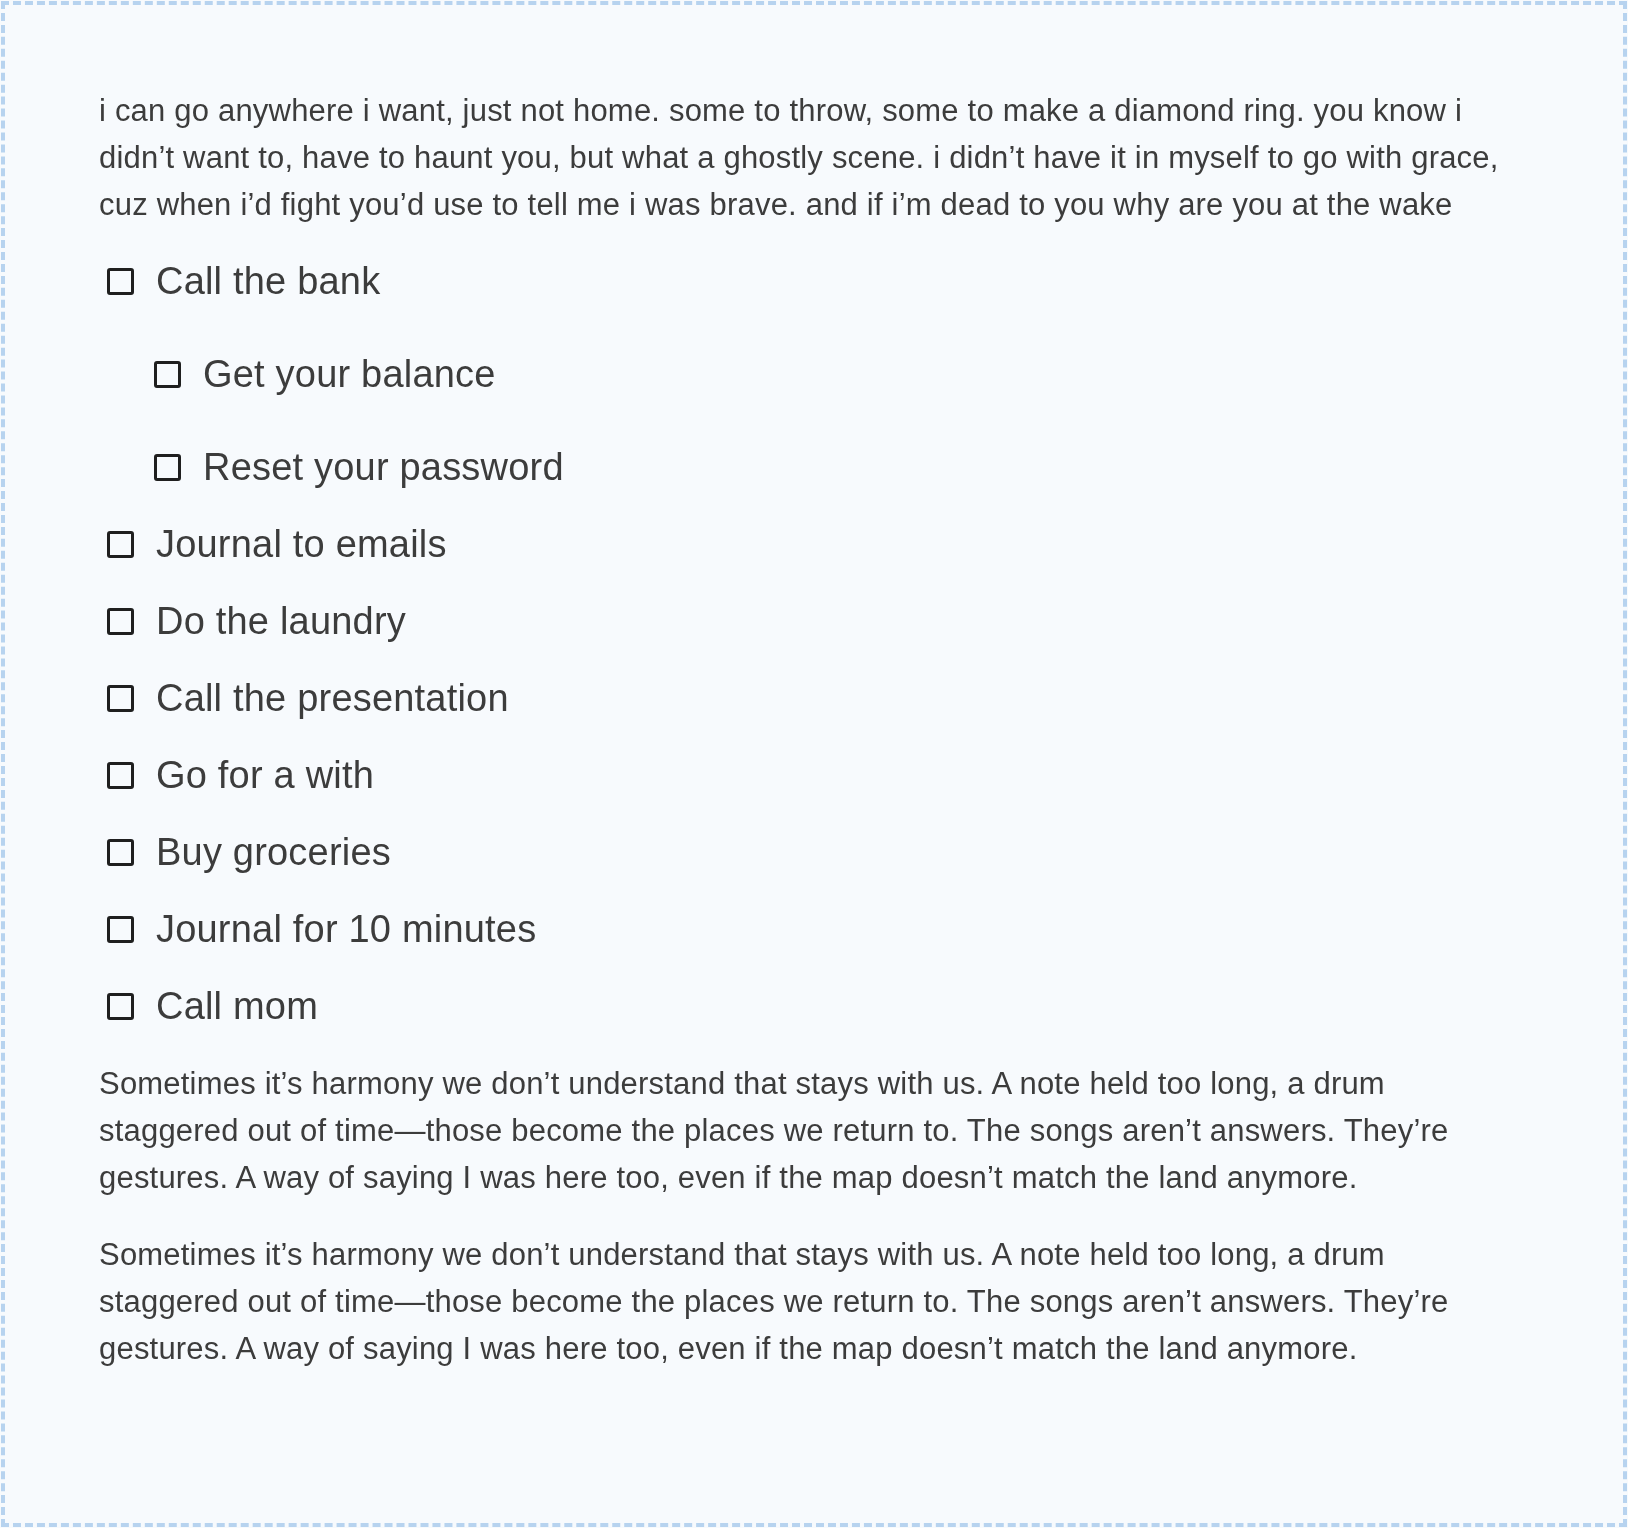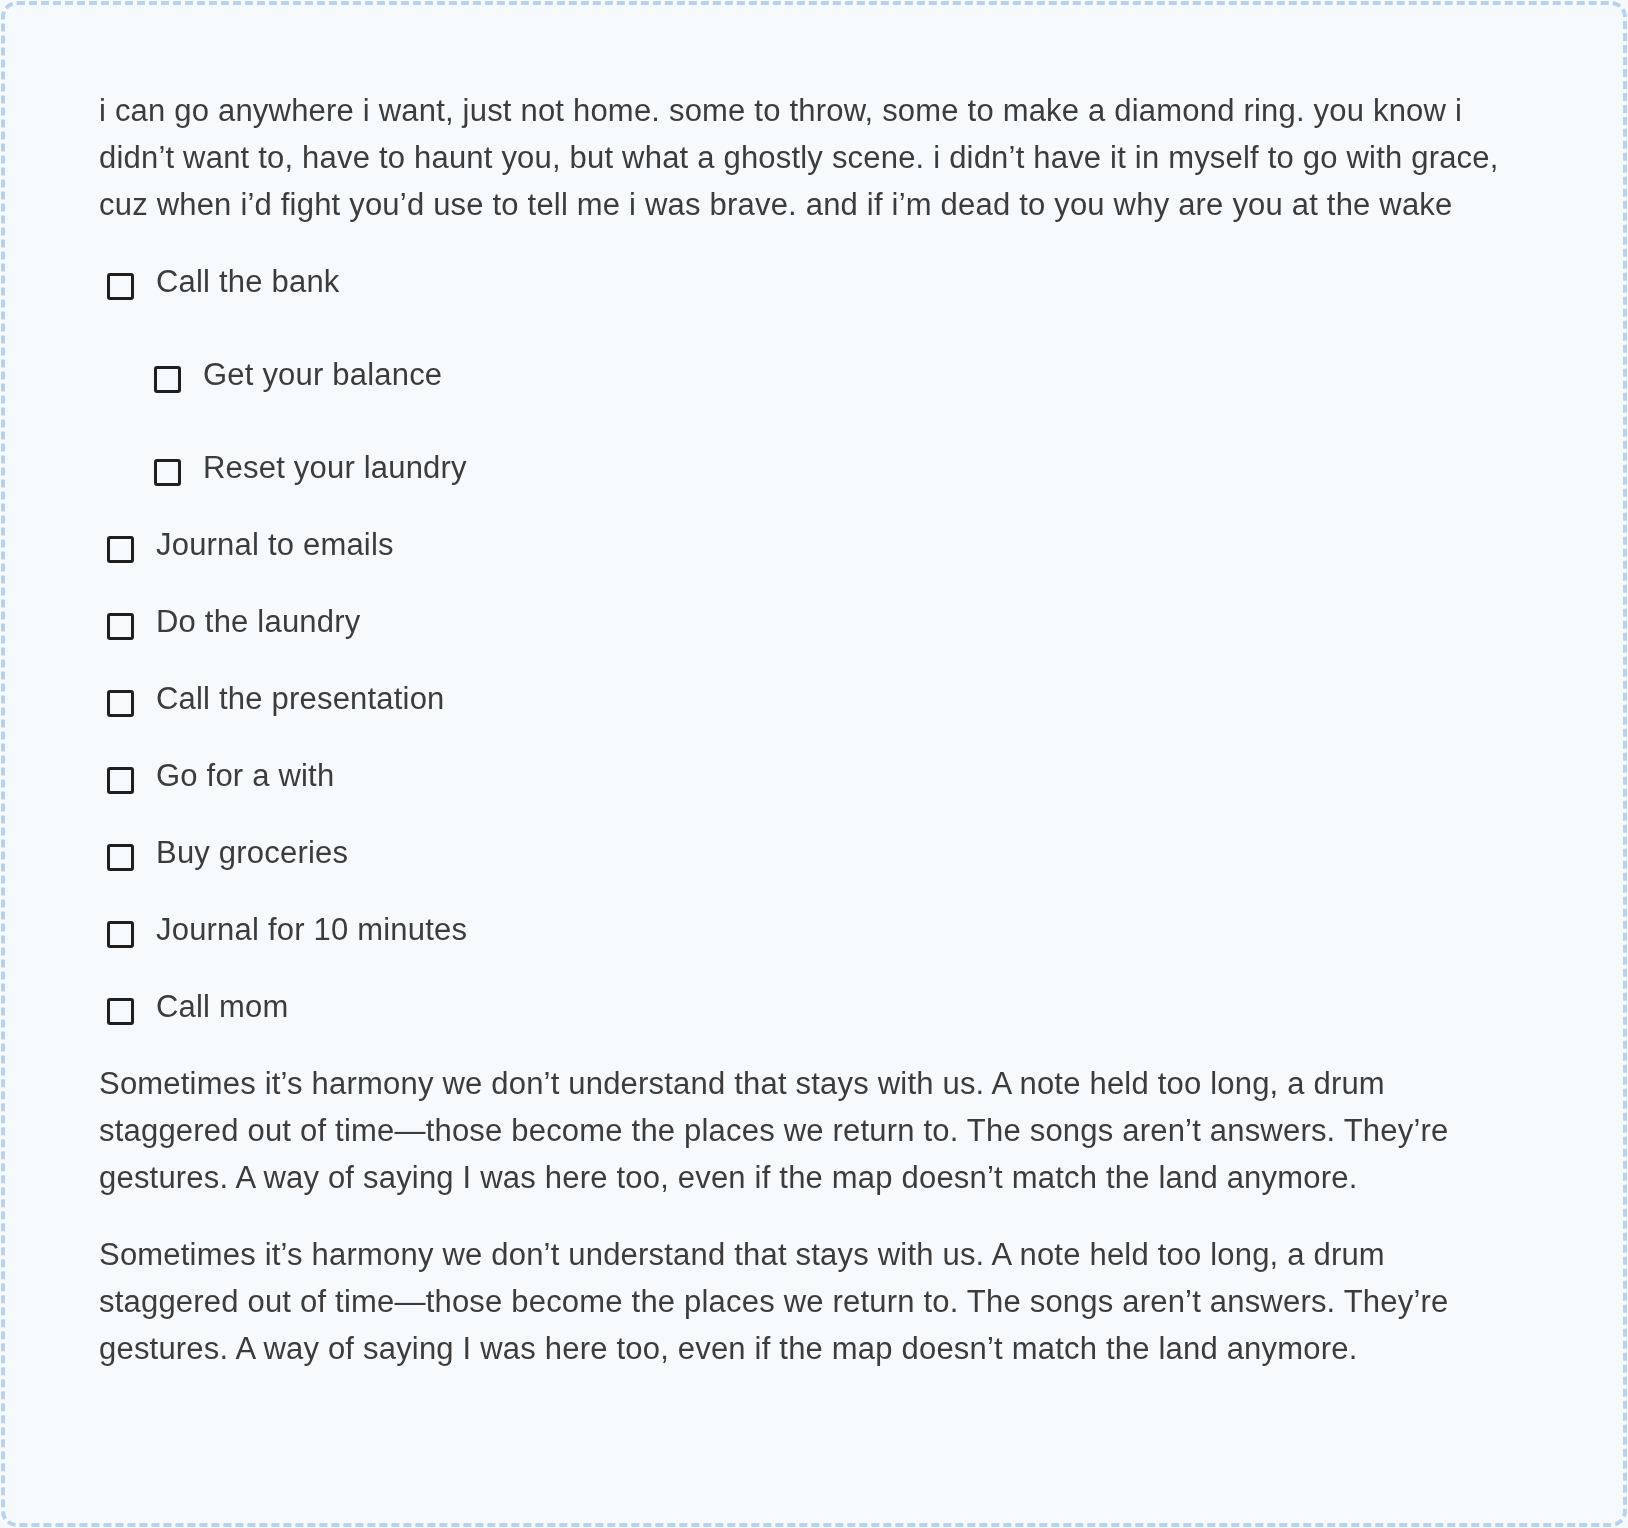--- a/index.html
+++ b/index.html
@@ -9,42 +9,42 @@
     height: 1528px;
     background: #f7fafd;
     font-family: "Liberation Sans", "DejaVu Sans", sans-serif;
     color: #3c3c3c;
     overflow: hidden;
   }
   .page {
     position: absolute;
     inset: 1px;
     border: 4px dashed #b7d3ef;
-    border-radius: 16px;
+    border-radius: 0;
     padding: 82px 94px 60px 94px;
     overflow: hidden;
     background: #f7fafd;
   }
   .para {
     margin: 0 0 30px 0;
     font-size: 31px;
     line-height: 47px;
     letter-spacing: 0.2px;
     max-width: 1440px;
   }
   .checklist {
     list-style: none;
     margin: 0 0 30px 0;
     padding: 0;
   }
   .checklist-item {
     display: flex;
-    align-items: center;
+    align-items: flex-start;
     margin: 30px 0;
-    font-size: 31px;
+    font-size: 38px;
     line-height: 47px;
     letter-spacing: 0.2px;
   }
   .checklist-item.level-1 { margin-left: 47px; margin-top: 46px; }
   .checkbox {
     width: 27px;
     height: 27px;
     border: 3px solid #1f1f1f;
     border-radius: 3px;
     margin: 10px 22px 0 8px;
@@ -65,21 +65,21 @@
       <li class="checklist-item level-0">
     <span class="checkbox" role="checkbox" aria-checked="false"></span>
     <span class="checklist-label">Call the bank</span>
   </li>
       <li class="checklist-item level-1">
     <span class="checkbox" role="checkbox" aria-checked="false"></span>
     <span class="checklist-label">Get your balance</span>
   </li>
       <li class="checklist-item level-1">
     <span class="checkbox" role="checkbox" aria-checked="false"></span>
-    <span class="checklist-label">Reset your laundry</span>
+    <span class="checklist-label">Reset your password</span>
   </li>
       <li class="checklist-item level-0">
     <span class="checkbox" role="checkbox" aria-checked="false"></span>
     <span class="checklist-label">Journal to emails</span>
   </li>
       <li class="checklist-item level-0">
     <span class="checkbox" role="checkbox" aria-checked="false"></span>
     <span class="checklist-label">Do the laundry</span>
   </li>
       <li class="checklist-item level-0">

